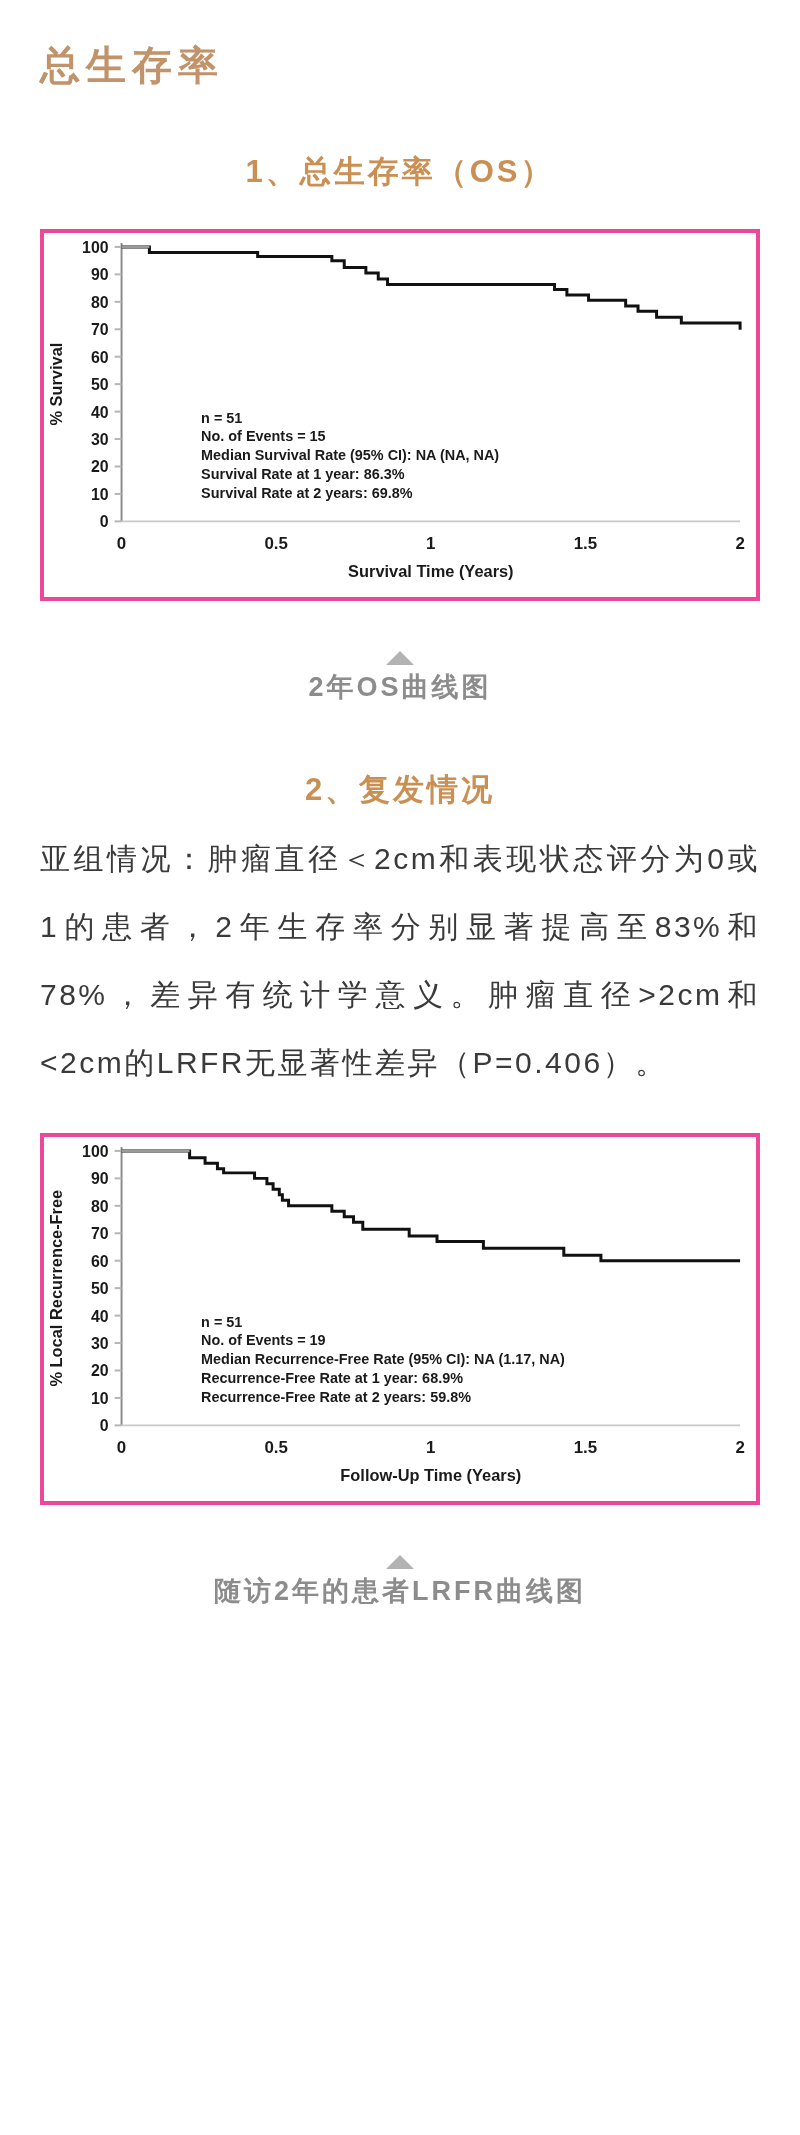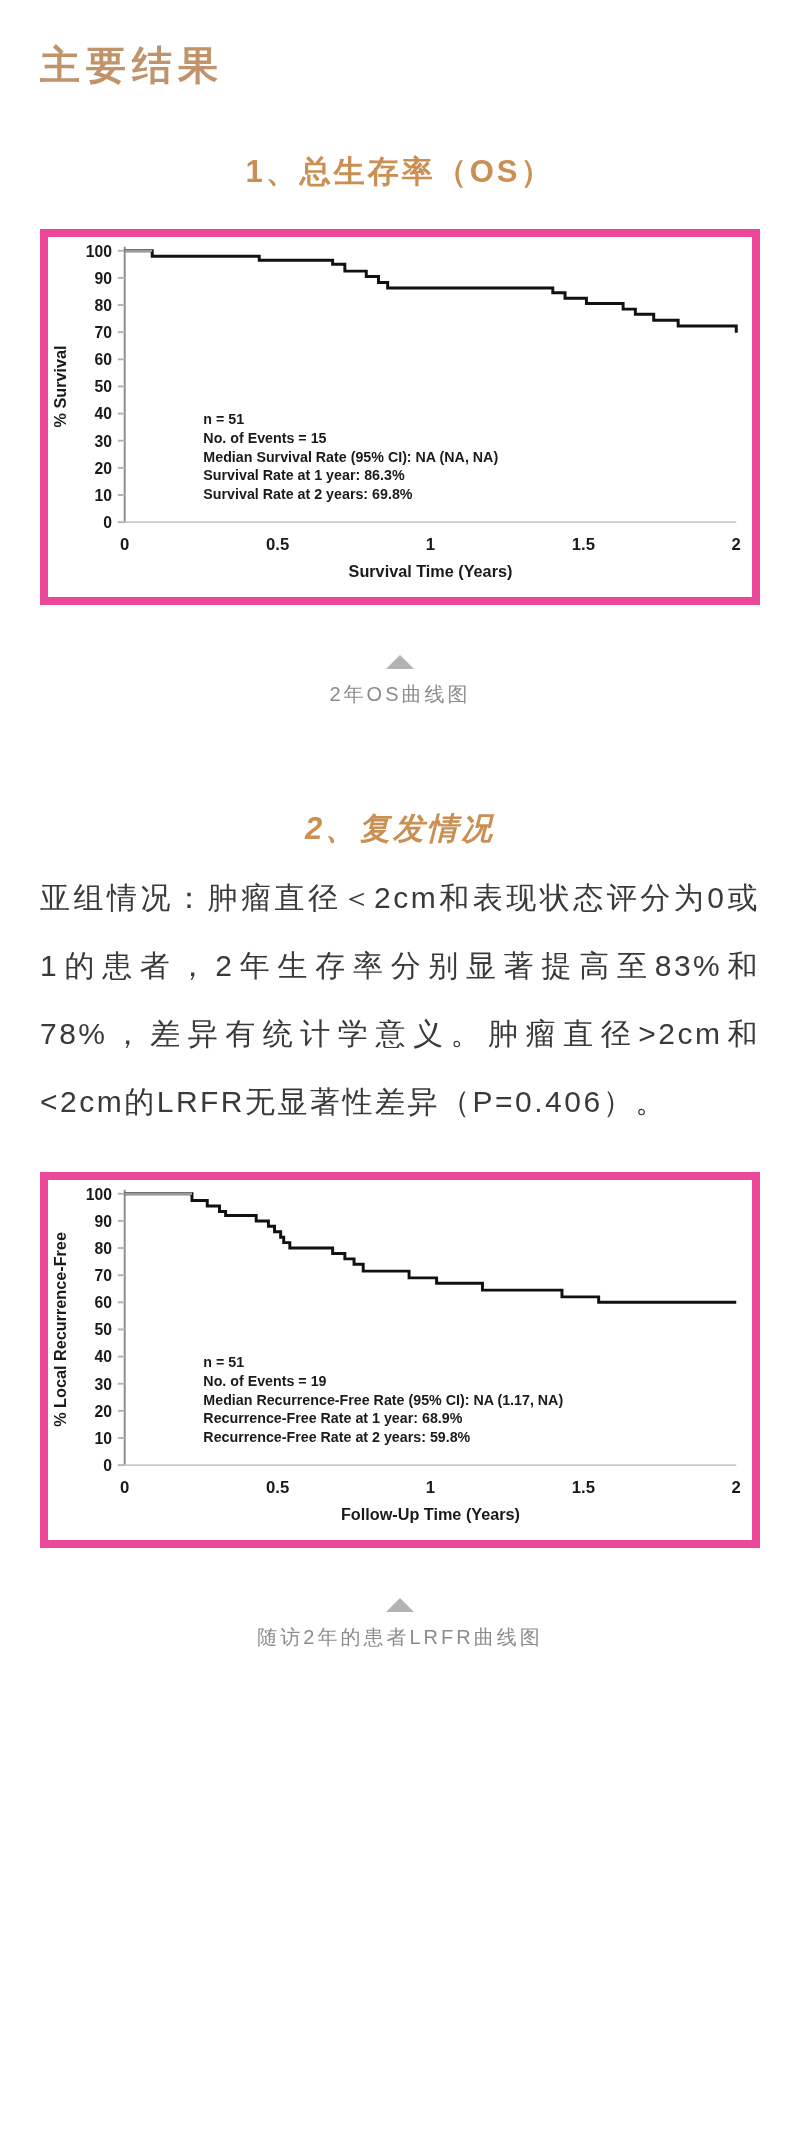--- a/index.html
+++ b/index.html
@@ -2,42 +2,42 @@
 <html style="--title-color: #c0936a; --accent: #ca8f52; --body-color: #3a3a3a; --caption-color: #8c8c8c; --arrow-color: #b3b3b3;"><head>
 <meta charset="utf-8">
 <style>
   html,body{margin:0;padding:0;background:#ffffff;}
   body{width:800px;font-family:"Liberation Sans",sans-serif;}
   .page{box-sizing:border-box;width:800px;min-height:2135px;padding:30px 40px 30px;background:#fff;}
   .page-title{font-family:"Liberation Serif","DejaVu Serif",serif;font-weight:700;
     font-size:40px;letter-spacing:6px;color:var(--title-color,#c0936a);margin:8px 0 0;}
   .sec-heading{font-size:31px;font-weight:700;color:var(--accent,#ca8f52);
     letter-spacing:3px;margin:58px 0 14px;text-align:center;}
-  .sec-heading.second{margin-top:100px;font-style:italic;}
+  .sec-heading.second{margin-top:64px;}
   .body-para{font-size:30px;line-height:68px;color:var(--body-color,#3a3a3a);
     letter-spacing:2.5px;text-align:justify;margin:0;font-weight:400;}
   .body-para + .body-para{margin-top:32px;}
-  .chart-box{margin-top:36px;border:8px solid #ec4899;background:#fff;}
+  .chart-box{margin-top:36px;border:4px solid #ec4899;background:#fff;}
   .chart-box svg{display:block;width:100%;height:auto;}
   .fig-caption-wrap{margin-top:50px;text-align:center;}
   .caption-arrow{width:0;height:0;margin:0 auto;border-left:14px solid transparent;
     border-right:14px solid transparent;border-bottom:14px solid var(--arrow-color,#b3b3b3);}
-  .fig-caption{margin-top:12px;font-size:20px;letter-spacing:3px;color:var(--caption-color,#8c8c8c);}
+  .fig-caption{margin-top:4px;font-size:27px;letter-spacing:3px;color:var(--caption-color,#8c8c8c);font-weight:bold;}
   
   text.tick{font:700 16px "Liberation Sans",sans-serif;fill:#1a1a1a;}
   text.xtick{font:700 17px "Liberation Sans",sans-serif;fill:#1a1a1a;}
   text.axis-label{font:700 16.5px "Liberation Sans",sans-serif;fill:#1a1a1a;}
   text.annot{font:700 14.5px "Liberation Sans",sans-serif;fill:#1a1a1a;}
 </style>
 </head>
 <body>
 
 <div class="page">
 
-  <h1 class="page-title">主要结果</h1>
+  <h1 class="page-title">总生存率</h1>
 
   <h2 class="sec-heading">1、总生存率（OS）</h2>
 
   <div class="chart-box">
     <svg xmlns="http://www.w3.org/2000/svg" viewBox="0 0 716 366">
         <line x1="78" y1="10" x2="78" y2="290" stroke="#8c8c8c" stroke-width="2"></line>
         <line x1="71" y1="14" x2="78" y2="14" stroke="#b5b5b5" stroke-width="2"></line>
         <text x="65" y="20" text-anchor="end" class="tick">100</text>
         <line x1="71" y1="41.6" x2="78" y2="41.6" stroke="#b5b5b5" stroke-width="2"></line>
         <text x="65" y="47.6" text-anchor="end" class="tick">90</text>

